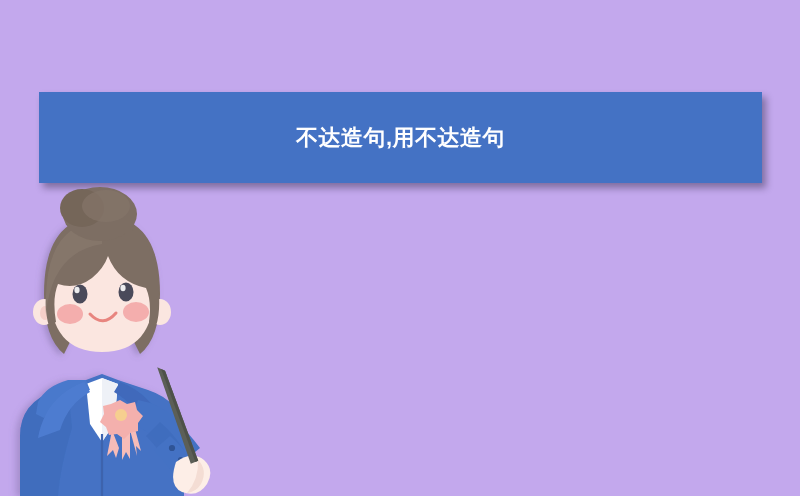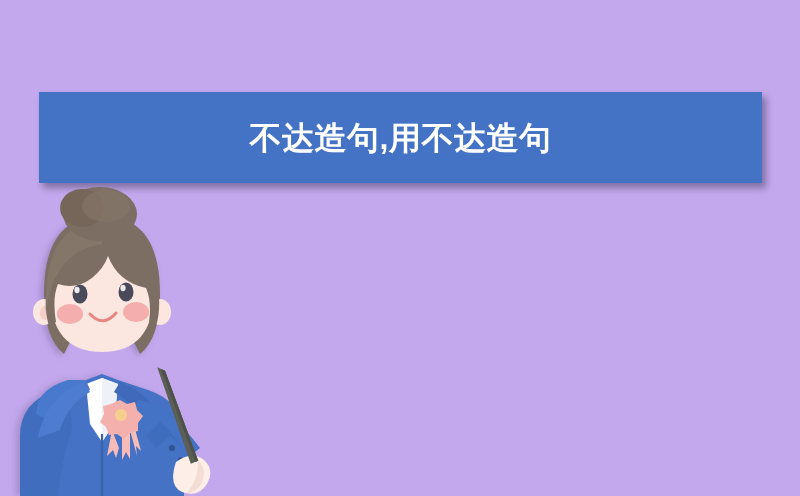--- a/index.html
+++ b/index.html
@@ -29,21 +29,21 @@
     height: 91px;
     background: #4472c4;
     box-shadow: 4px 5px 7px rgba(28, 24, 48, 0.40);
     display: flex;
     align-items: center;
     justify-content: center;
     box-sizing: border-box;
   }
   #title-text {
     color: #ffffff;
-    font-size: 32px;
+    font-size: 22px;
     font-weight: bold;
     letter-spacing: 0.5px;
     line-height: 1;
     white-space: nowrap;
     user-select: none;
   }
 
   
   #teacher-illustration {
     position: absolute;

